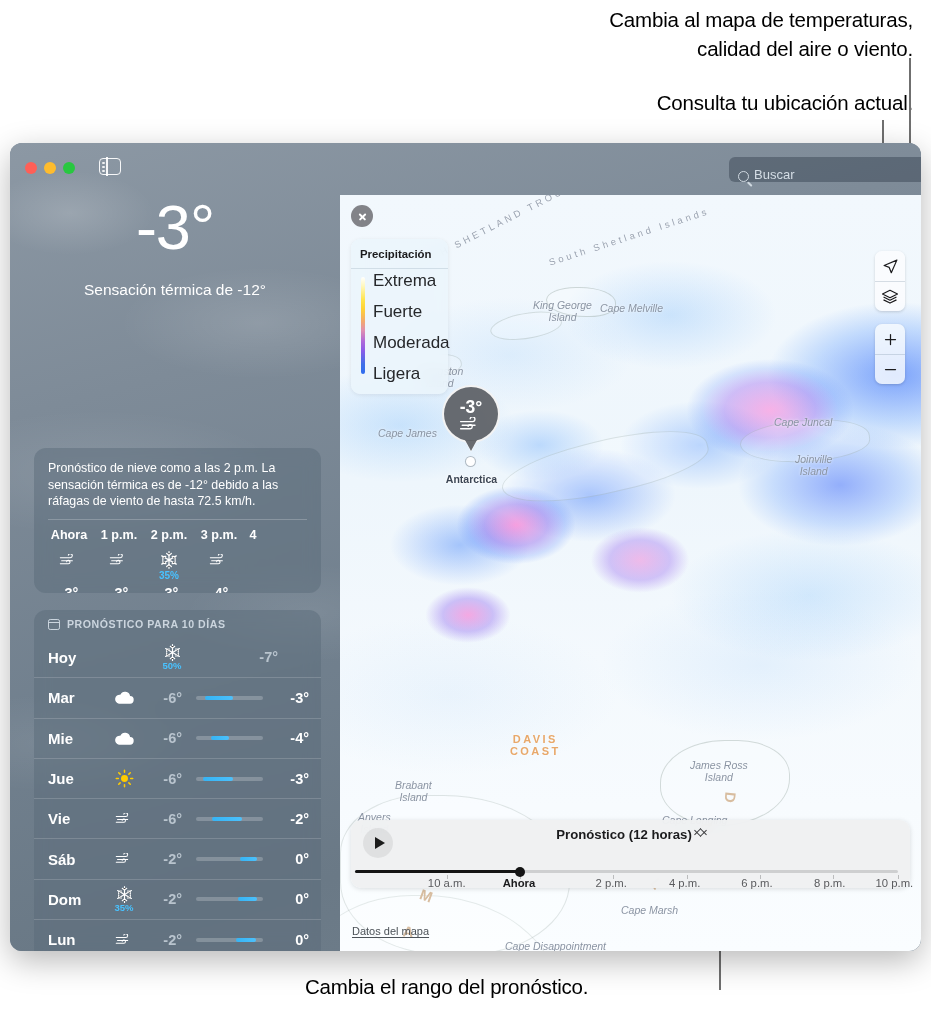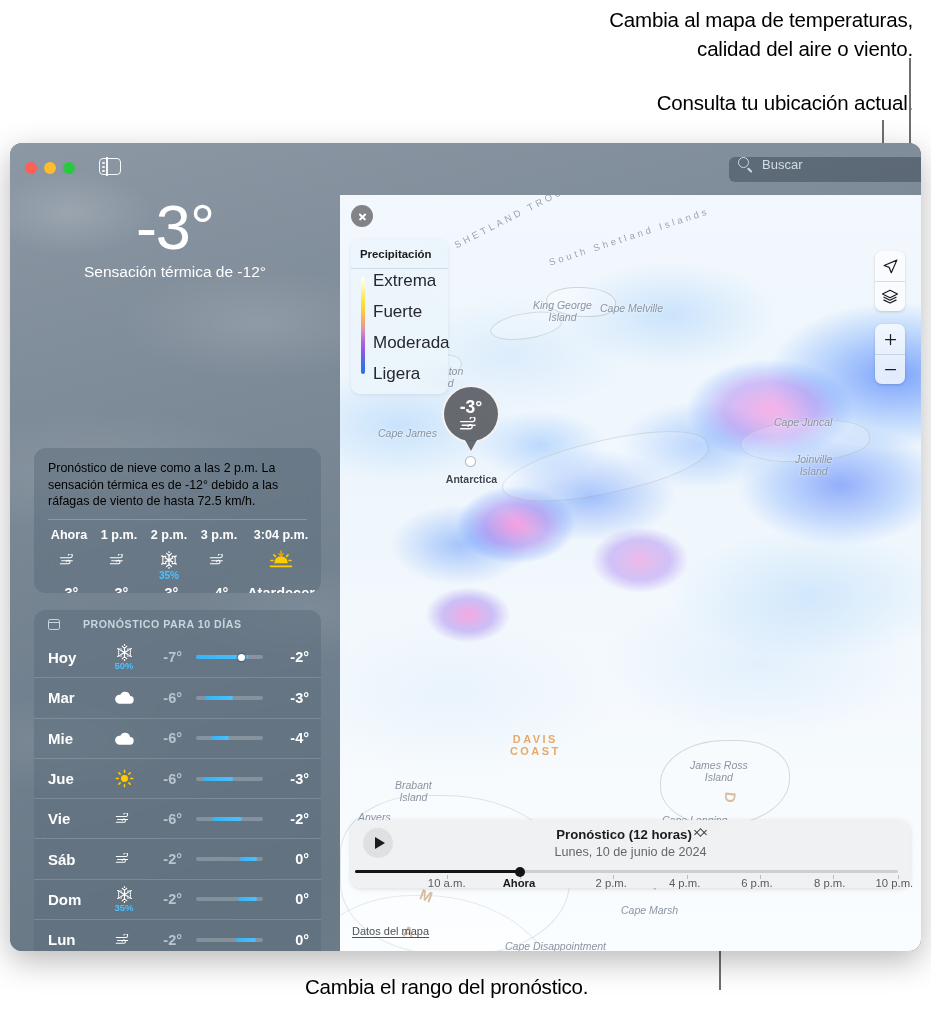--- a/index.html
+++ b/index.html
@@ -76,96 +76,96 @@
     width: 2.6px; height: 2px; border-radius:1px;
     background: rgba(255,255,255,.85);
     box-shadow: 0 4px 0 rgba(255,255,255,.85), 0 8px 0 rgba(255,255,255,.85);
   }
 
   #searchbar {
     position: absolute; left: 719px; top: 14px;
     width: 198px; height: 25px;
     background: rgba(45,58,72,.42);
     border-radius: 6px;
-    display: flex; align-items: flex-start; gap: 13px;
+    display: flex; align-items: flex-end; gap: 5px;
     padding-left: 9px;
   }
   #searchbar .mag {
     width: 11px; height: 11px; border: 1.5px solid #cfd8e0; border-radius: 50%;
     position: relative; flex: none;
   }
   #searchbar .mag::after {
     content:""; position:absolute; right:-4px; bottom:-3px;
     width: 5.5px; height: 1.5px; background: #cfd8e0;
     transform: rotate(45deg); border-radius: 1px;
   }
   #search-placeholder { color: #d4dde5; font-size: 13px; }
 
   
   #sidebar {
     position: absolute; left: 0; top: 52px; width: 330px; height: 756px;
     z-index: 4; color: #fff;
   }
   #city-name { text-align:center; font-size: 27px; font-weight: 300; margin-top: 32px; letter-spacing:.1px;}
   #big-temp  { text-align:center; font-size: 63px; font-weight: 200; line-height: 68px; letter-spacing: -1px; margin-top: -2px;}
-  #feels     { text-align:center; font-size: 15.5px; font-weight: 500; margin-top: 2px; }
+  #feels     { text-align:center; font-size: 15.5px; font-weight: 500; margin-top: 20px; }
   #hilo      { text-align:center; font-size: 15.5px; font-weight: 500; margin-top: 1px; }
 
   .card {
     background: rgba(90,106,122,.48);
     border-radius: 12px;
     backdrop-filter: blur(8px);
   }
 
   #summary-card {
     position: absolute; left: 24px; top: 253px; width: 287px; height: 145px;
     overflow: hidden;
   }
   #summary-text {
     padding: 12px 14px 9px 14px;
-    font-size: 12.4px; line-height: 16.5px; color: #000000; font-weight: 400;
+    font-size: 12.4px; line-height: 16.5px; color: #ffffff; font-weight: 400;
   }
   #summary-rule { height:1px; background: rgba(255,255,255,.22); margin: 0 14px; }
 
   #hourly { display: flex; padding: 8px 0 0 10px; position: relative; }
   .hour {
     width: 50px; flex: none; text-align: center; color: #fff;
   }
   .hour.wide { width: 74px; }
   .hour .h-label { font-size: 12.6px; font-weight: 700; white-space: nowrap; }
   .hour .h-icon { height: 26px; display:flex; align-items:center; justify-content:center; margin-top: 5px; }
   .hour .h-pct  { font-size: 10px; color: #49c2ff; font-weight: 700; margin-top: -3px; }
   .hour .h-temp { font-size: 14.5px; font-weight: 700; margin-top: 4px; white-space: nowrap; }
   .hour.clip { overflow:hidden; width: 18px; }
 
   
   #tenday-card {
     position: absolute; left: 24px; top: 415px; width: 287px; height: 360px;
     overflow: hidden;
   }
   #tenday-header {
-    display:flex; align-items:center; gap: 23px;
+    display:flex; align-items:center; gap: 7px;
     padding: 8px 0 7px 14px;
     font-size: 10.6px; letter-spacing: .55px; color: #cbd5de; font-weight: 600;
   }
   #cal-icon {
     width: 12px; height: 11px; border: 1.3px solid #cbd5de; border-radius: 2.2px; position: relative;
   }
   #cal-icon::before {
     content:""; position:absolute; left:0; right:0; top: 2px; height: 1.2px; background: #cbd5de;
   }
   .drow {
     display: grid;
     grid-template-columns: 56px 40px 46px 1fr 40px;
     align-items: center;
     height: 40.3px;
     padding: 0 12px 0 14px;
     border-top: 1px solid rgba(255,255,255,.16);
   }
-  .drow:first-of-type { border-top: none; }
+  .drow:first-of-type { border-top: none; gap: 48px; }
   .d-day  { font-size: 15px; font-weight: 700; color:#fff; }
   .d-ico  { display:flex; flex-direction:column; align-items:center; justify-content:center; }
   .d-pct  { font-size: 9.5px; color:#49c2ff; font-weight:700; margin-top:-2px; }
   .d-lo   { font-size: 14.5px; font-weight:700; color:#b9c4ce; text-align:right; padding-right: 8px;}
   .d-hi   { font-size: 14.5px; font-weight:700; color:#fff; text-align:right; }
   .track  { position: relative; height: 4px; background: rgba(255,255,255,.22); border-radius: 2px; margin: 0 6px; }
   .fill   { position: absolute; top:0; height: 4px; border-radius: 2px;
             background: linear-gradient(90deg, #35b4f5, #4cc0fb); }
   .nowdot { position:absolute; top:-1.5px; width:7px; height:7px; border-radius:50%; background:#fff;
             box-shadow: 0 0 0 1.5px rgba(60,80,100,.45); }
@@ -442,35 +442,20 @@
               <div class="h-label">3 p.m.</div>
               <div class="h-icon">
                 <svg width="20" height="12" viewBox="0 0 30 17">
       <path d="M2 5 H17 a3 3 0 1 0 -3 -3.6" fill="none" stroke="#ffffff" stroke-width="1.6" stroke-linecap="round"></path>
       <path d="M4 9.6 H20" fill="none" stroke="#ffffff" stroke-width="1.6" stroke-linecap="round"></path>
       <path d="M2 14.2 H14 a2.6 2.6 0 1 0 -2.6 -3.1" fill="none" stroke="#ffffff" stroke-width="1.6" stroke-linecap="round"></path>
                 </svg>
               </div>
               <div class="h-pct">&nbsp;</div>
               <div class="h-temp">-4°</div>
-            </div>
-            <div class="hour wide">
-              <div class="h-label">3:04 p.m.</div>
-              <div class="h-icon">
-                <svg width="24" height="20" viewBox="0 0 26 22">
-      <path d="M5.5 14.5 a7.5 7.5 0 0 1 15 0 z" fill="#ffcc00"></path>
-      <g stroke="#ffcc00" stroke-width="1.7" stroke-linecap="round">
-        <path d="M2 11.5 H4.2 M21.8 11.5 H24 M5.2 5.4 L6.8 7 M20.8 5.4 L19.2 7"></path>
-      </g>
-      <path d="M13 1 V6.2 M10.6 4.2 L13 6.6 L15.4 4.2" fill="none" stroke="#e8a300" stroke-width="1.7" stroke-linecap="round" stroke-linejoin="round"></path>
-      <path d="M1.5 18 H24.5" stroke="#ffcc00" stroke-width="1.9" stroke-linecap="round"></path>
-                </svg>
-              </div>
-              <div class="h-pct">&nbsp;</div>
-              <div class="h-temp">Atardecer</div>
             </div>
             <div class="hour clip">
               <div class="h-label">4</div>
   <div class="h-icon"></div>
   <div class="h-pct">&nbsp;</div>
   <div class="h-temp">-</div>
             </div>
           </div>
       </div>
 
@@ -701,21 +686,20 @@
         <div id="marker-label">Antarctica</div>
       </div>
 
       <div id="timeline">
         <div id="play-btn">
             <div id="play-tri"></div>
           </div>
         <div id="tl-title">
           <span>Pronóstico (12 horas)</span><span id="tl-chev"></span>
         </div>
-        <div id="tl-date">Lunes, 10 de junio de 2024</div>
         <div id="tl-track">
           <div id="tl-filled" style="width: 30.4%;"></div>
           <div id="tl-knob" style="left: calc(30.4% - 5px);"></div>
         <div class="tl-tick" style="left: 17%;"></div>
             <div class="tl-tick" style="left: 30.4%;"></div>
             <div class="tl-tick" style="left: 47.5%;"></div>
             <div class="tl-tick" style="left: 61.1%;"></div>
             <div class="tl-tick" style="left: 74.5%;"></div>
             <div class="tl-tick" style="left: 88%;"></div>
             <div class="tl-tick" style="left: 100%;"></div>

